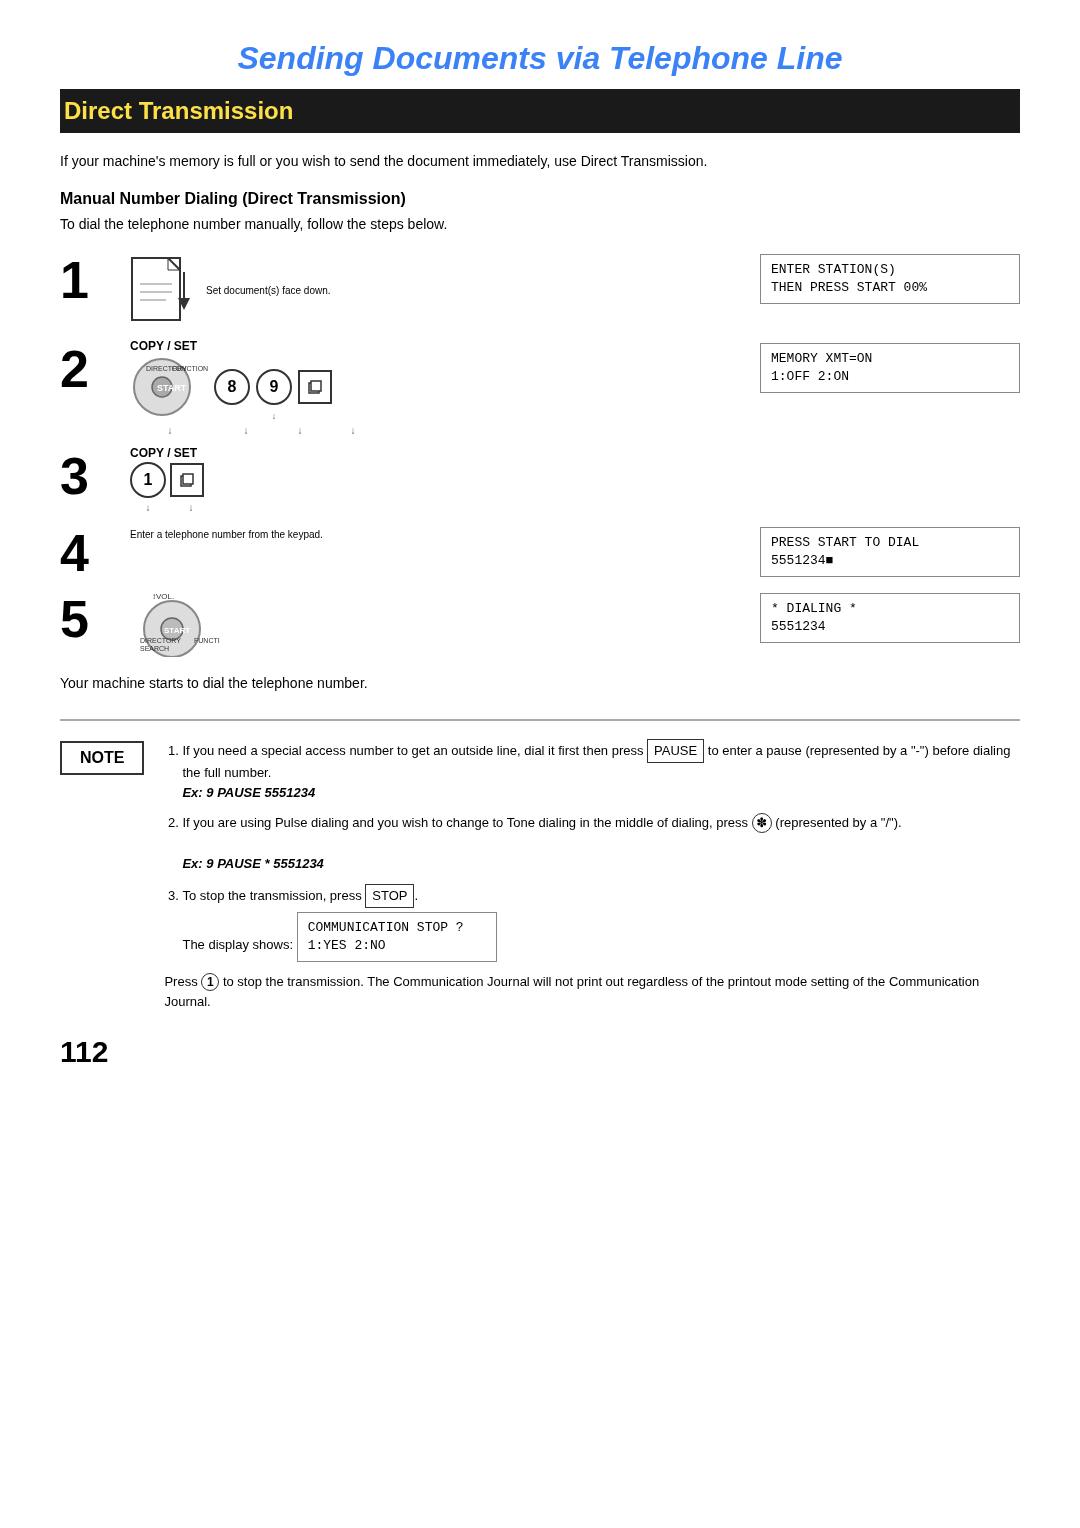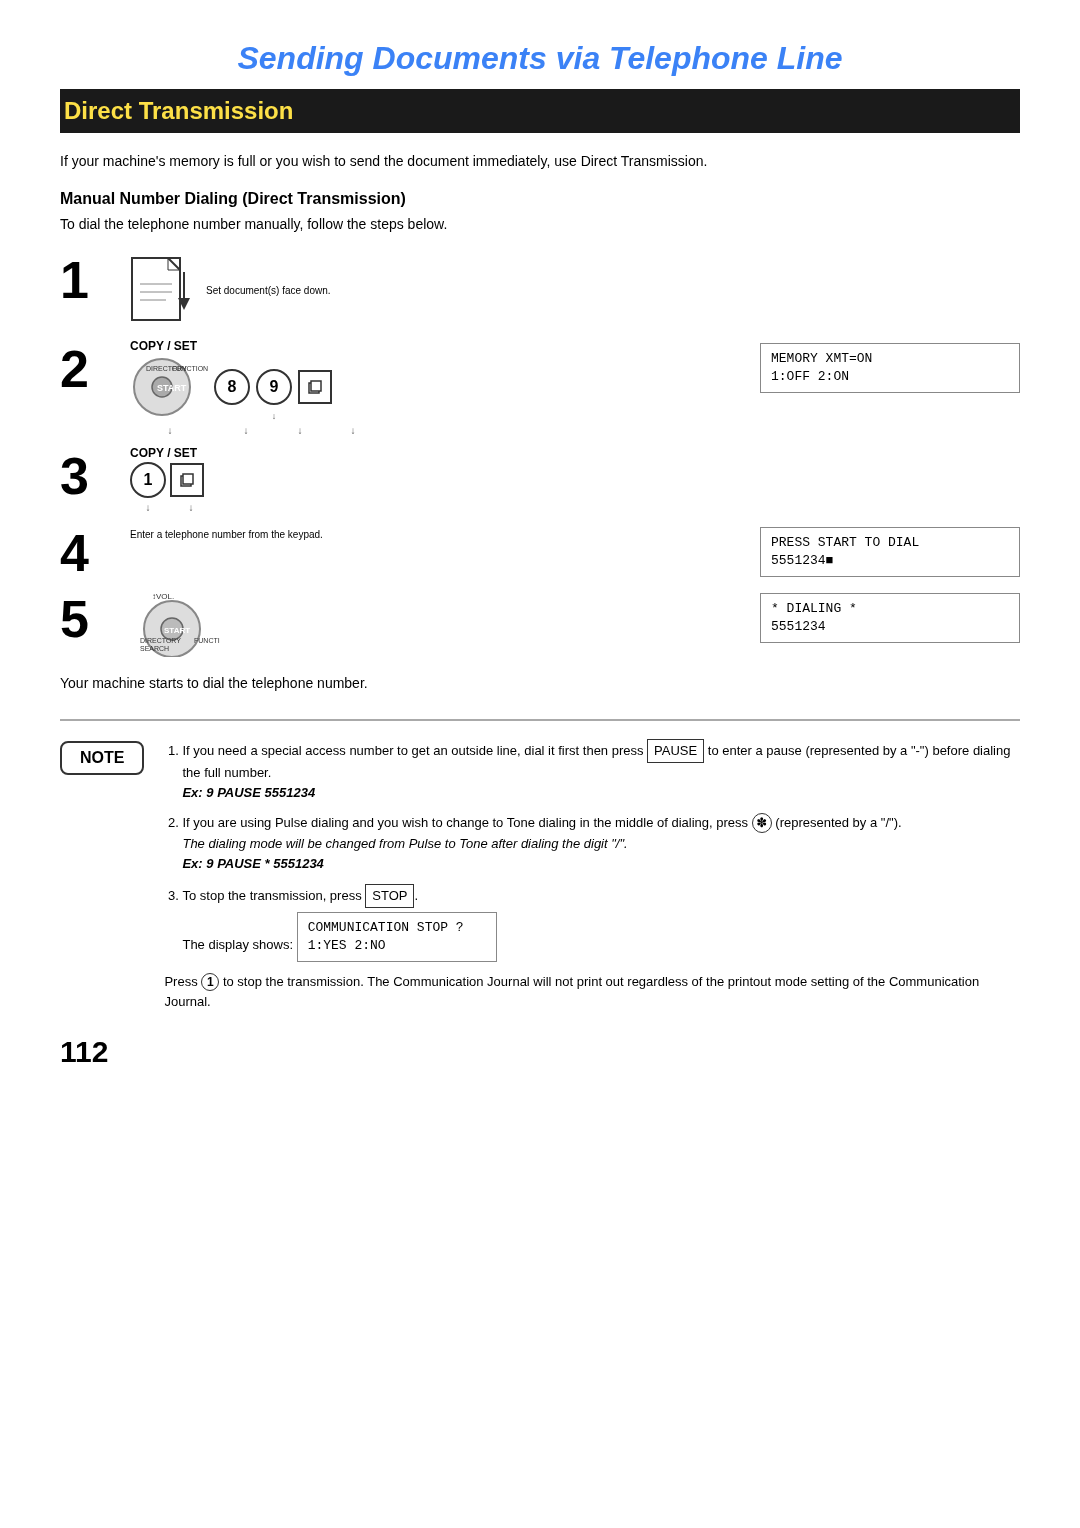--- a/index.html
+++ b/index.html
@@ -137,21 +137,21 @@
       border-top: 2px solid #aaa;
       margin: 28px 0 18px 0;
     }
     
     .note-section {
       display: flex;
       gap: 20px;
     }
     .note-badge {
       border: 2px solid #333;
-      border-radius: 8px;
+      border-radius: 0;
       padding: 6px 18px;
       font-size: 16px;
       font-weight: bold;
       height: fit-content;
       min-width: 80px;
       text-align: center;
       margin-top: 2px;
     }
     .note-content {
       flex: 1;
@@ -245,20 +245,24 @@
             <line x1="10" y1="44" x2="36" y2="44" stroke="#888" stroke-width="1"></line>
 
             <line x1="54" y1="16" x2="54" y2="46" stroke="#333" stroke-width="2"></line>
             <polygon points="48,42 54,54 60,42" fill="#333"></polygon>
           </svg>
         </div>
         <div style="margin-top:30px;">
           <span class="step-desc">Set document(s) face down.</span>
         </div>
       </div>
+    </div>
+    <div class="step-right">
+      <div class="lcd-box"><span>ENTER STATION(S)</span>
+<span>THEN PRESS START 00%</span></div>
     </div>
   </div>
 
   <div class="step-row">
     <div class="step-number">2</div>
     <div class="step-content">
       <div class="copy-set-label">COPY / SET</div>
       <div class="machine-svg-wrap">
 
         <svg width="80" height="64">
@@ -358,21 +362,20 @@
   <div class="note-content">
     <ol>
       <li>
         <span>If you need a special access number to get an outside line, dial it first then press </span><span class="pause-btn inline-box">PAUSE</span><span> to enter a pause (represented by a "-") before dialing the full number.</span>
         <br>
         <span class="note-bold">Ex: 9 PAUSE 5551234</span>
       </li>
       <li>
         <span>If you are using Pulse dialing and you wish to change to Tone dialing in the middle of dialing, press </span><span class="star-btn">✽</span><span> (represented by a "/").</span>
         <br>
-        <em>The dialing mode will be changed from Pulse to Tone after dialing the digit "/".</em>
         <br>
         <span class="note-bold">Ex: 9 PAUSE * 5551234</span>
       </li>
       <li>
         <span>To stop the transmission, press </span><span class="inline-box">STOP</span><span>.</span>
         <br>
         <span>The display shows:</span>
         <div class="lcd-box" style="display:inline-block;margin-top:4px;width:200px;"><span>COMMUNICATION STOP ?</span>
 <span>1:YES 2:NO</span></div>
       </li>

